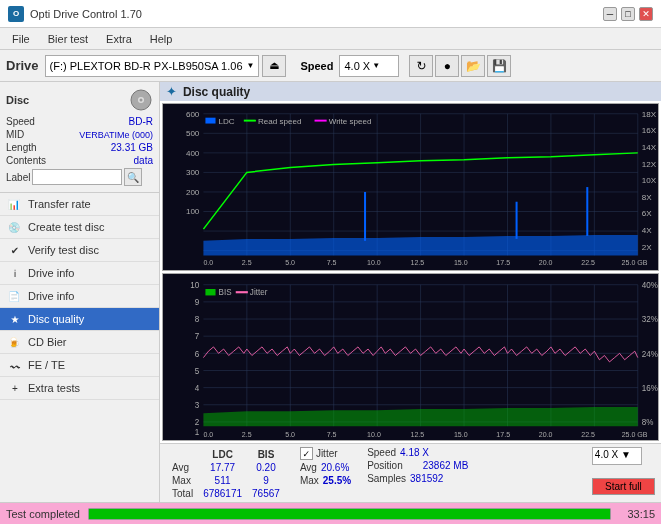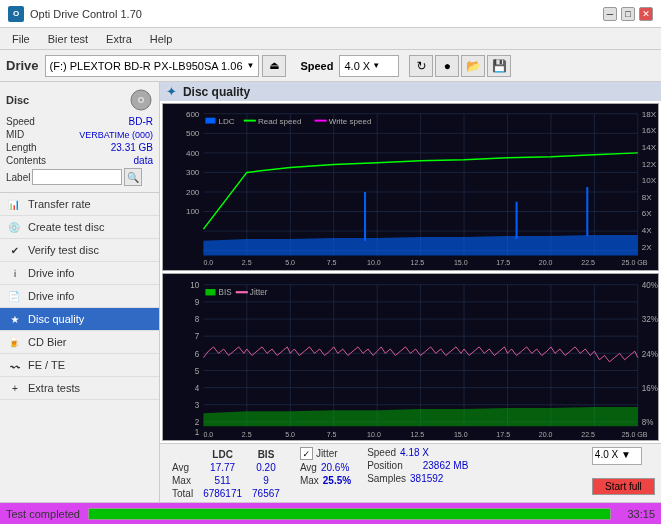--- a/index.html
+++ b/index.html
@@ -53,21 +53,21 @@
     .nav-items { display: flex; flex-direction: column; }
     .nav-item { display: flex; align-items: center; padding: 4px 8px; cursor: pointer; gap: 6px; border-bottom: 1px solid #ddd; font-size: 11px; color: #333; }
     .nav-item.active { background: #316ac5; color: white; }
     .nav-item-icon { width: 14px; height: 14px; display: flex; align-items: center; justify-content: center; font-size: 10px; flex-shrink: 0; }
     .nav-item-label { font-size: 11px; }
     
     
     .status-window-btn { padding: 4px 8px; cursor: pointer; font-size: 11px; color: #333; border-top: 1px solid #ccc; display: flex; align-items: center; gap: 4px; }
     
     
-    .statusbar { background: #d946ef; border-top: 1px solid #ccc; display: flex; align-items: center; padding: 4px 6px; height: 22px; gap: 8px; position: absolute; bottom: 0; left: 0; right: 0; }
+    .statusbar { background: #f9a8d4; border-top: 1px solid #ccc; display: flex; align-items: center; padding: 4px 6px; height: 22px; gap: 8px; position: absolute; bottom: 0; left: 0; right: 0; }
     .status-text { font-size: 11px; color: #333; }
     .progress-bar-container { flex: 1; height: 12px; background: #c0c0c0; border: 1px solid #999; border-radius: 1px; overflow: hidden; }
     .progress-bar-fill { height: 100%; background: #00c000; }
     .status-time { font-size: 11px; color: #333; margin-left: 8px; }
     
     
     .chart-area { flex: 1; background: white; display: flex; flex-direction: column; overflow: hidden; }
     .chart-header { background: #d0d8e8; display: flex; align-items: center; padding: 2px 6px; height: 22px; gap: 6px; }
     .chart-header-icon { color: #1a6ba0; font-size: 13px; }
     .chart-header-title { font-size: 12px; font-weight: bold; color: #222; }

